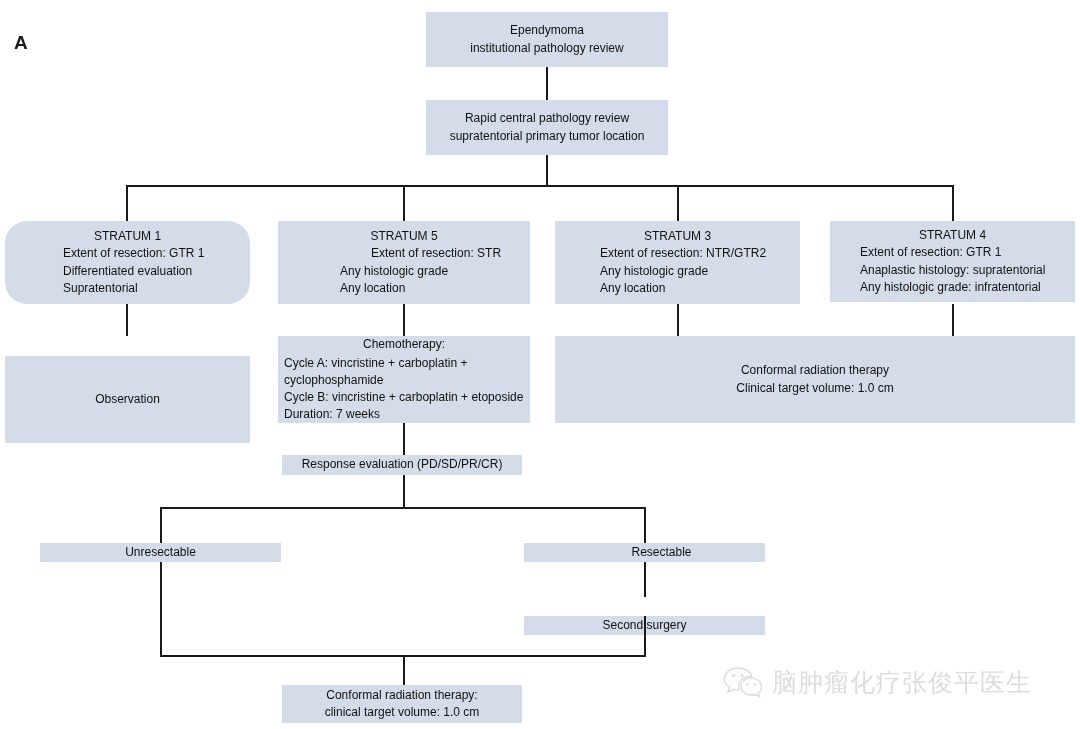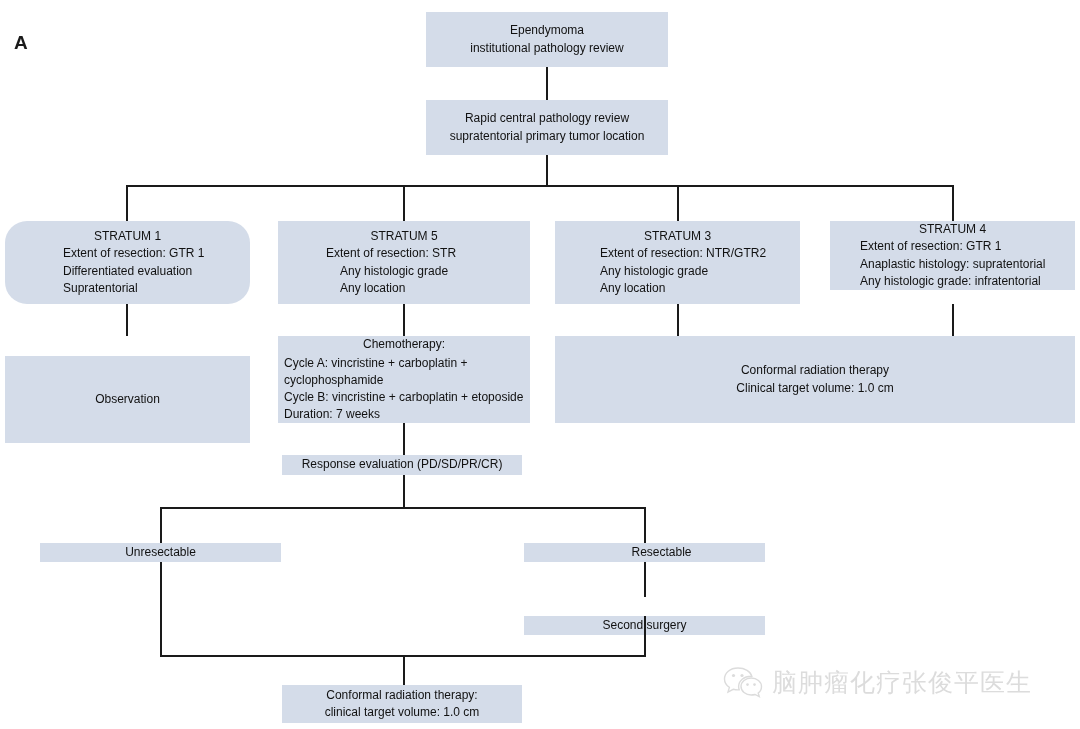--- a/index.html
+++ b/index.html
@@ -120,33 +120,33 @@
 
   <div class="node" style="left:5px; top:221px; width:245px; height:83px;border-radius:22px;">
     <span class="title">STRATUM 1</span>
     <span class="inner-left" style="padding-left:58px;">Extent of resection: GTR 1</span>
     <span class="inner-left" style="padding-left:58px;">Differentiated evaluation</span>
     <span class="inner-left" style="padding-left:58px;">Supratentorial</span>
   </div>
 
   <div class="node" style="left:278px; top:221px; width:252px; height:83px;">
     <span class="title">STRATUM 5</span>
-    <span class="inner-left" style="padding-left:48px;">Extent of resection: STR</span>
+    <span class="inner-left" style="padding-left:93px;">Extent of resection: STR</span>
     <span class="inner-left" style="padding-left:62px;">Any histologic grade</span>
     <span class="inner-left" style="padding-left:62px;">Any location</span>
   </div>
 
   <div class="node" style="left:555px; top:221px; width:245px; height:83px;">
     <span class="title">STRATUM 3</span>
     <span class="inner-left" style="padding-left:45px;">Extent of resection: NTR/GTR2</span>
     <span class="inner-left" style="padding-left:45px;">Any histologic grade</span>
     <span class="inner-left" style="padding-left:45px;">Any location</span>
   </div>
 
-  <div class="node" style="left:830px; top:221px; width:245px; height:69px;">
+  <div class="node" style="left:830px; top:221px; width:245px; height:81px;">
     <span class="title">STRATUM 4</span>
     <span class="inner-left" style="padding-left:30px;">Extent of resection: GTR 1</span>
     <span class="inner-left" style="padding-left:30px;">Anaplastic histology: supratentorial</span>
     <span class="inner-left" style="padding-left:30px;">Any histologic grade: infratentorial</span>
   </div>
 
   <div class="vline" style="left:126px; top:304px; height:32px;"></div>
   <div class="vline" style="left:403px; top:304px; height:32px;"></div>
   <div class="vline" style="left:677px; top:304px; height:32px;"></div>
   <div class="vline" style="left:952px; top:304px; height:32px;"></div>

